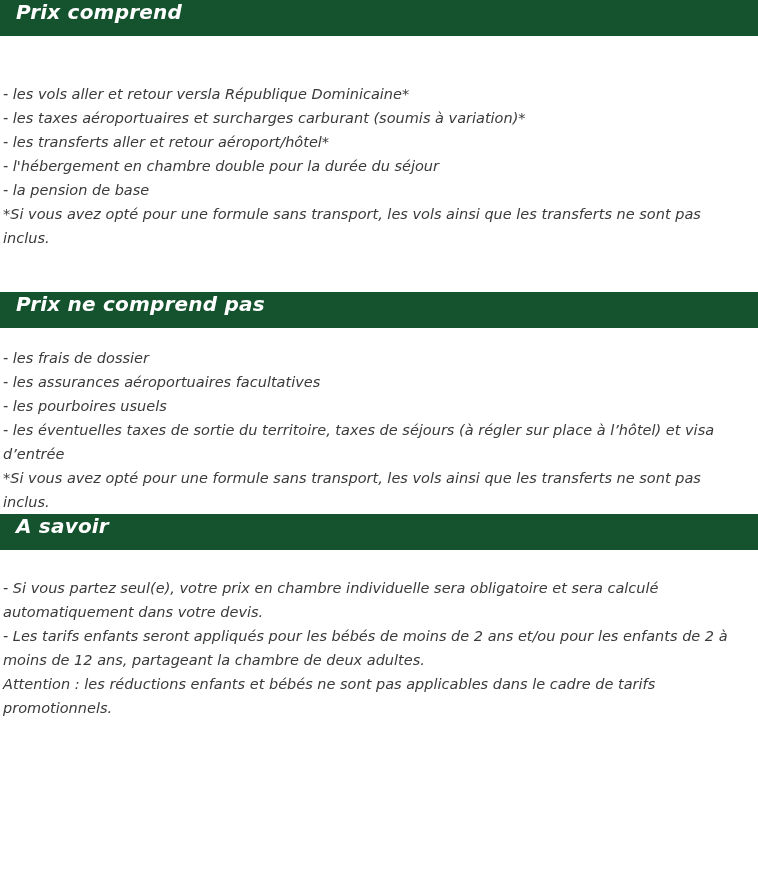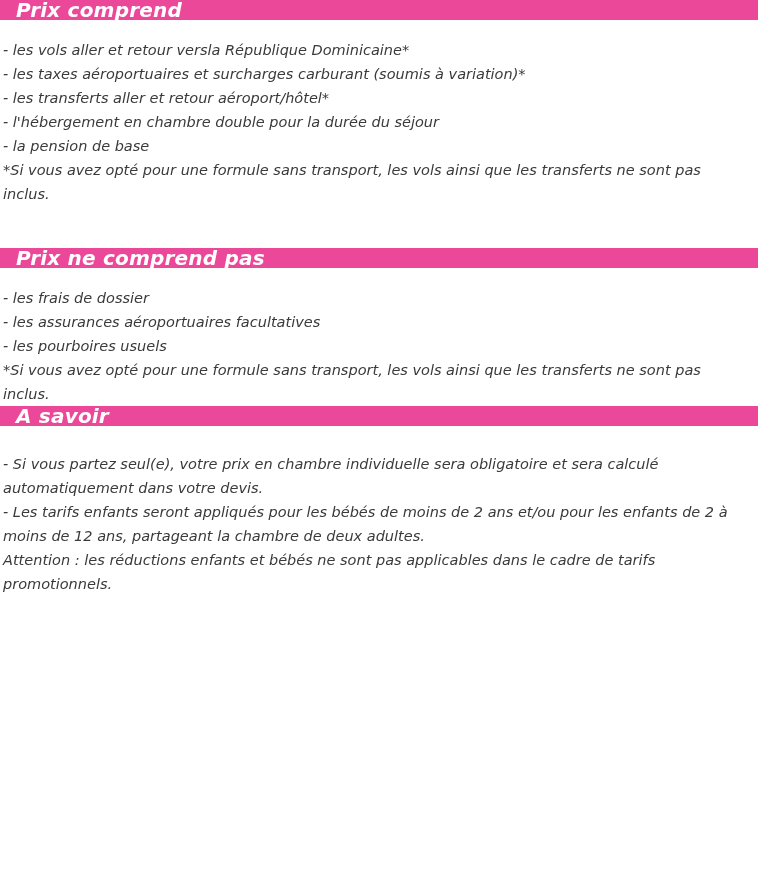--- a/index.html
+++ b/index.html
@@ -7,24 +7,24 @@
     padding: 0;
     background: #ffffff;
   }
   body {
     width: 758px;
     font-family: "DejaVu Sans", "Liberation Sans", sans-serif;
     color: #3a3a3a;
   }
   .section { }
   .section-header {
-    background: #ec4899;
-    height: 20px;
+    background: #14532d;
+    height: 36px;
     display: flex;
-    align-items: center;
+    align-items: flex-start;
     padding: 0 16px;
     box-sizing: border-box;
   }
   .section-title {
     margin: 0;
     color: #ffffff;
     font-size: 20px;
     font-weight: bold;
     font-style: italic;
     letter-spacing: 0.2px;
@@ -32,21 +32,21 @@
   .section-body {
     padding: 18px 6px 0 3px;
     font-style: italic;
     font-size: 14.5px;
     line-height: 24px;
   }
   .section-body p { margin: 0; }
   .lead { margin-bottom: 16px; }
   .note { margin-top: 16px; }
   .note-far { margin-top: 56px; }
-  .body-pad-1 { padding-bottom: 42px; }
+  .body-pad-1 { padding-bottom: 42px; margin-top: 28px; }
   .body-pad-2 { }
   .body-pad-3 { padding-bottom: 46px; margin-top: 8px; }
 </style>
 </head>
 <body>
 
 <div class="section">
   <div class="section-header">
     <h2 class="section-title">Prix comprend</h2>
   </div>
@@ -61,20 +61,21 @@
 </div>
 
 <div class="section">
   <div class="section-header">
     <h2 class="section-title">Prix ne comprend pas</h2>
   </div>
   <div class="section-body body-pad-2">
     <p class="lead">- les frais de dossier</p>
     <p>- les assurances aéroportuaires facultatives</p>
     <p>- les pourboires usuels</p>
+    <p>- les éventuelles taxes de sortie du territoire, taxes de séjours (à régler sur place à l’hôtel) et visa d’entrée</p>
     <p class="note note-far">*Si vous avez opté pour une formule sans transport, les vols ainsi que les transferts ne sont pas inclus.</p>
   </div>
 </div>
 
 <div class="section">
   <div class="section-header">
     <h2 class="section-title">A savoir</h2>
   </div>
   <div class="section-body body-pad-3">
     <p>- Si vous partez seul(e), votre prix en chambre individuelle sera obligatoire et sera calculé automatiquement dans votre devis.</p>

